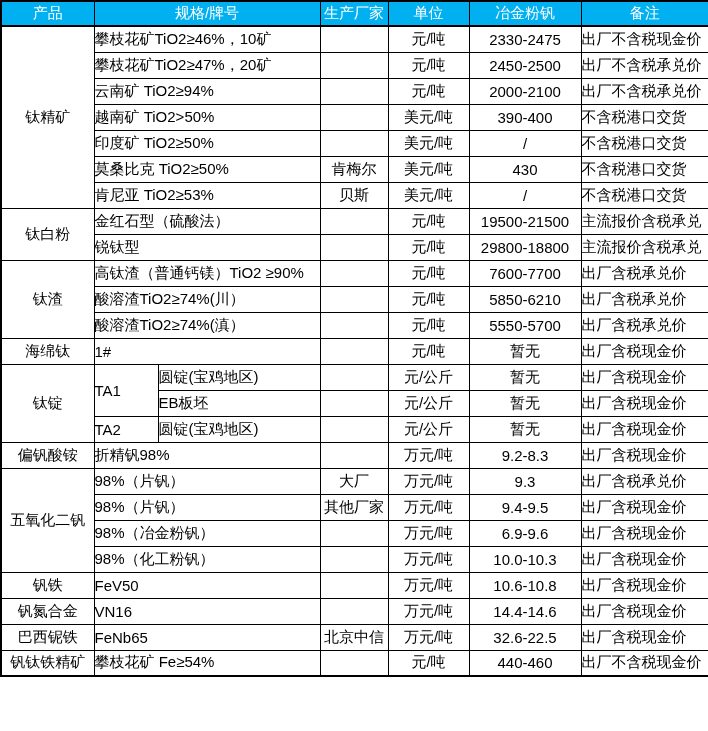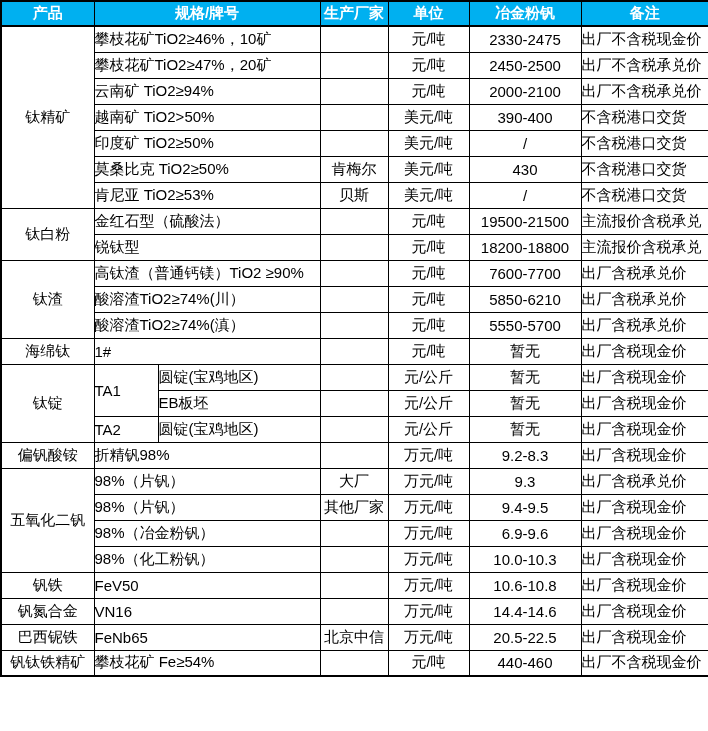--- a/index.html
+++ b/index.html
@@ -21,21 +21,21 @@
     white-space: nowrap;
     padding: 0;
     color: #000000;
     font-size: 15px;
     vertical-align: middle;
   }
   .price-table thead tr { height: 25px; }
   .price-table thead th {
     background: #00B0F0;
     color: #ffffff;
-    font-weight: bold;
+    font-weight: normal;
     border-bottom: 2px solid #000000;
   }
   .price-table tbody tr { height: 26px; }
   .c { text-align: center; }
   .l { text-align: left; padding-left: 3px; padding-right: 2px; margin-top: 41px; }
 </style>
 </head>
 <body>
 
 <table class="price-table">
@@ -114,21 +114,21 @@
       <td colspan="2" class="l">金红石型（硫酸法）</td>
       <td class="c"></td>
       <td class="c">元/吨</td>
       <td class="c">19500-21500</td>
       <td class="l">主流报价含税承兑</td>
     </tr>
     <tr>
       <td colspan="2" class="l">锐钛型</td>
       <td class="c"></td>
       <td class="c">元/吨</td>
-      <td class="c">18200-18800</td>
+      <td class="c">29800-18800</td>
       <td class="l">主流报价含税承兑</td>
     </tr>
     <tr>
       <td rowspan="3" class="c">钛渣</td>
       <td colspan="2" class="l">高钛渣（普通钙镁）TiO2 ≥90%</td>
       <td class="c"></td>
       <td class="c">元/吨</td>
       <td class="c">7600-7700</td>
       <td class="l">出厂含税承兑价</td>
     </tr>
@@ -229,21 +229,21 @@
       <td class="c"></td>
       <td class="c">万元/吨</td>
       <td class="c">14.4-14.6</td>
       <td class="l">出厂含税现金价</td>
     </tr>
     <tr>
       <td class="c">巴西铌铁</td>
       <td colspan="2" class="l">FeNb65</td>
       <td class="c">北京中信</td>
       <td class="c">万元/吨</td>
-      <td class="c">20.5-22.5</td>
+      <td class="c">32.6-22.5</td>
       <td class="l">出厂含税现金价</td>
     </tr>
     <tr>
       <td class="c">钒钛铁精矿</td>
       <td colspan="2" class="l">攀枝花矿 Fe≥54%</td>
       <td class="c"></td>
       <td class="c">元/吨</td>
       <td class="c">440-460</td>
       <td class="l">出厂不含税现金价</td>
     </tr>

